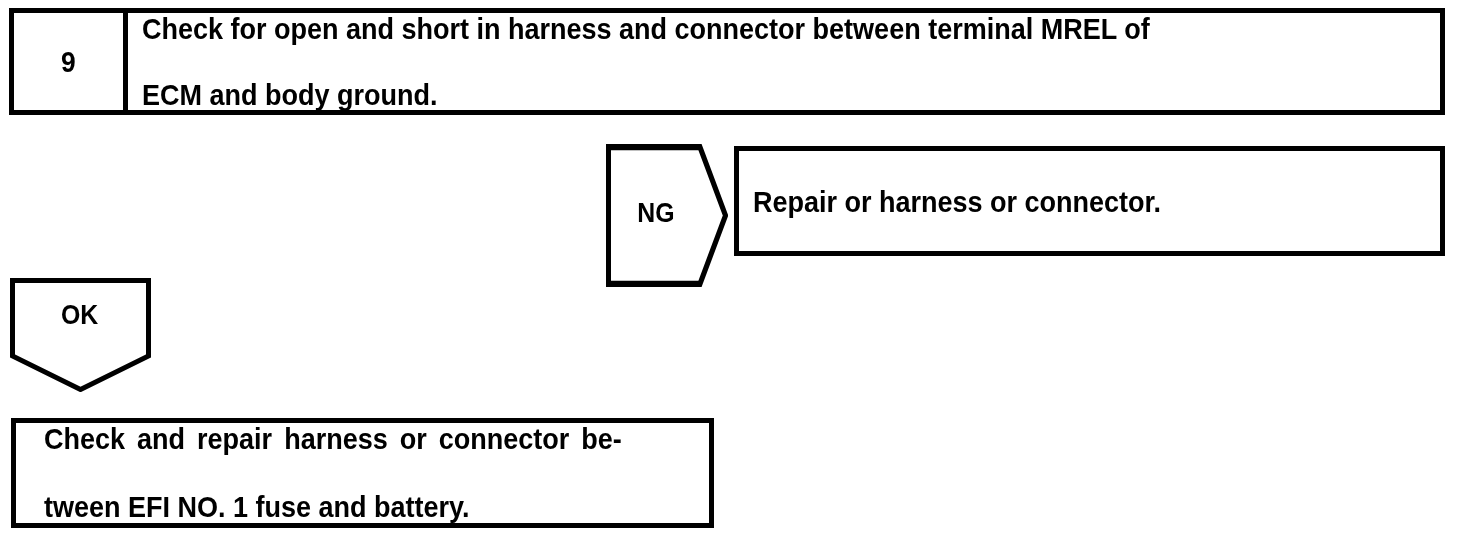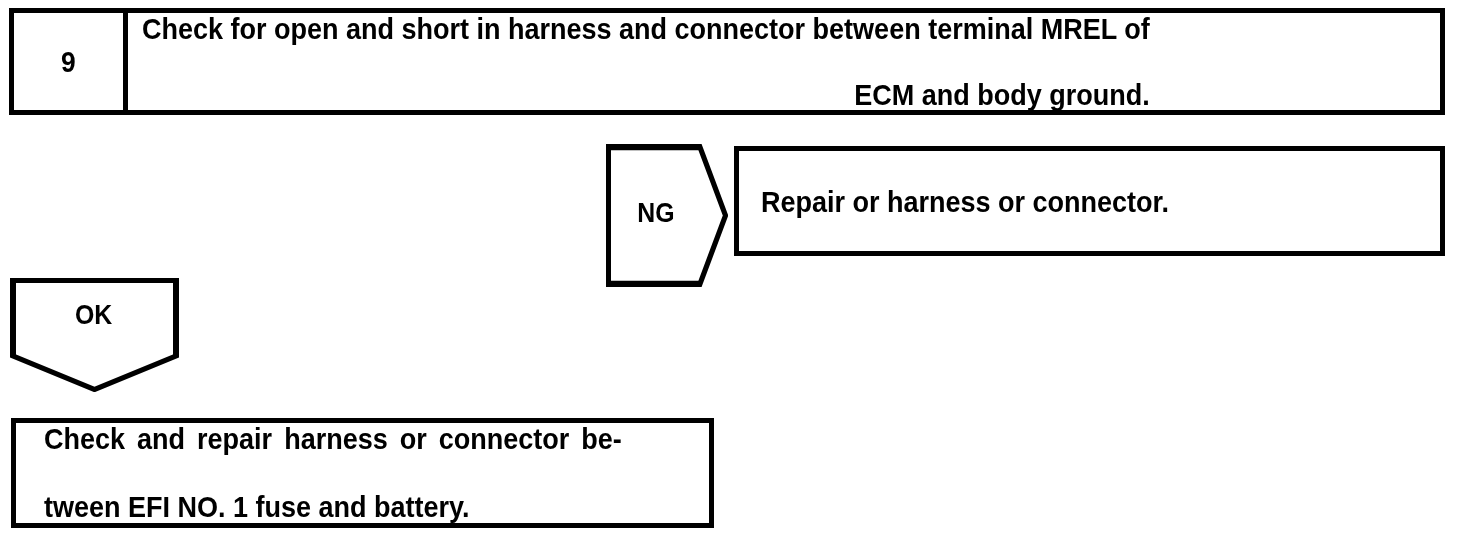--- a/index.html
+++ b/index.html
@@ -48,21 +48,20 @@
     font-weight: bold;
     color: #000;
     letter-spacing: 0px;
     transform: scaleX(0.88);
   }
   #step-text-cell {
     flex: 1 1 auto;
     display: flex;
     align-items: center;
     padding: 0 10px 0 14px;
-    text-align: right;
   }
 
   .stmt {
     font-size: 30px;
     font-weight: bold;
     color: #000;
     line-height: 33px;
     transform: scaleX(0.9);
     transform-origin: left center;
     white-space: pre-line;
@@ -73,21 +72,21 @@
     position: absolute;
     left: 606px;
     top: 144px;
     width: 122px;
     height: 143px;
   }
   #ok-pentagon {
     position: absolute;
     left: 10px;
     top: 278px;
-    width: 169px;
+    width: 141px;
     height: 114px;
   }
   .pent-svg { display: block; width: 100%; height: 100%; }
   .pent-label {
     position: absolute;
     font-size: 27px;
     font-weight: bold;
     color: #000;
     transform: scaleX(0.92);
   }
@@ -105,21 +104,21 @@
   }
 
   
   #ng-result-box {
     left: 734px;
     top: 146px;
     width: 711px;
     height: 110px;
     display: flex;
     align-items: center;
-    padding: 0 22px;
+    padding: 0 14px;
   }
 
   
   #final-box {
     left: 11px;
     top: 418px;
     width: 703px;
     height: 110px;
     display: flex;
     align-items: center;

